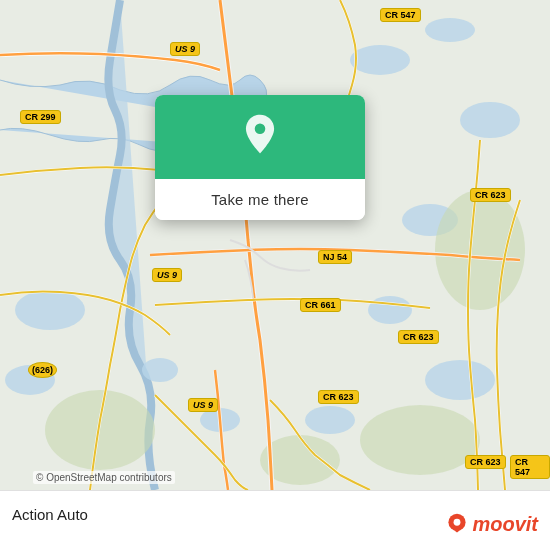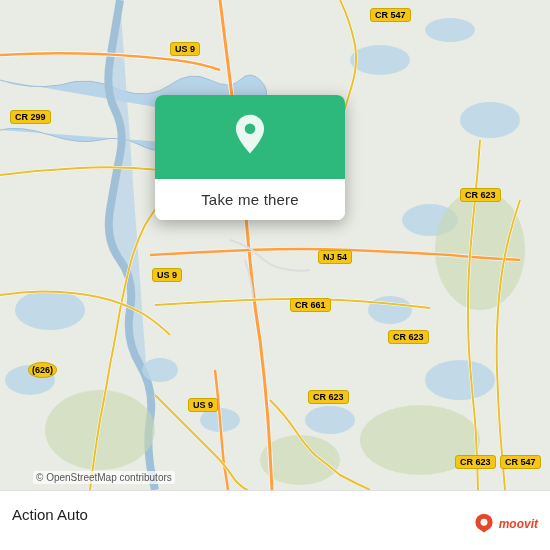--- a/index.html
+++ b/index.html
@@ -26,21 +26,21 @@
       inset: 0;
       width: 100%;
       height: 100%;
     }
 
     
     .popup-card {
       position: absolute;
       top: 95px;
       left: 155px;
-      width: 190px;
+      width: 210px;
       background: white;
       border-radius: 8px;
       box-shadow: 0 4px 16px rgba(0,0,0,0.3);
       display: flex;
       flex-direction: column;
       align-items: center;
       overflow: hidden;
       z-index: 10;
     }
 
@@ -104,21 +104,21 @@
       align-items: center;
       gap: 3px;
     }
 
     .moovit-logo-icon {
       width: 24px;
       height: 24px;
     }
 
     .moovit-text {
-      font-size: 12px;
+      font-size: 20px;
       font-weight: 700;
       color: #e8462a;
       font-style: italic;
     }
 
     .osm-credit {
       position: absolute;
       bottom: 6px;
       left: 8px;
       font-size: 10px;
@@ -137,24 +137,26 @@
       border-radius: 3px;
       padding: 1px 4px;
       font-size: 9px;
       font-weight: 700;
       color: #000;
       z-index: 4;
     }
 
     .road-badge.cr {
       background: #f5c518;
+      margin-left: 10px;
     }
 
     .road-badge.us {
       background: #f5c518;
+      font-style: italic;
     }
 
     .road-badge.nj {
       background: #f5c518;
     }
 
     .road-badge.circle {
       border-radius: 50%;
       padding: 2px 3px;
     }

